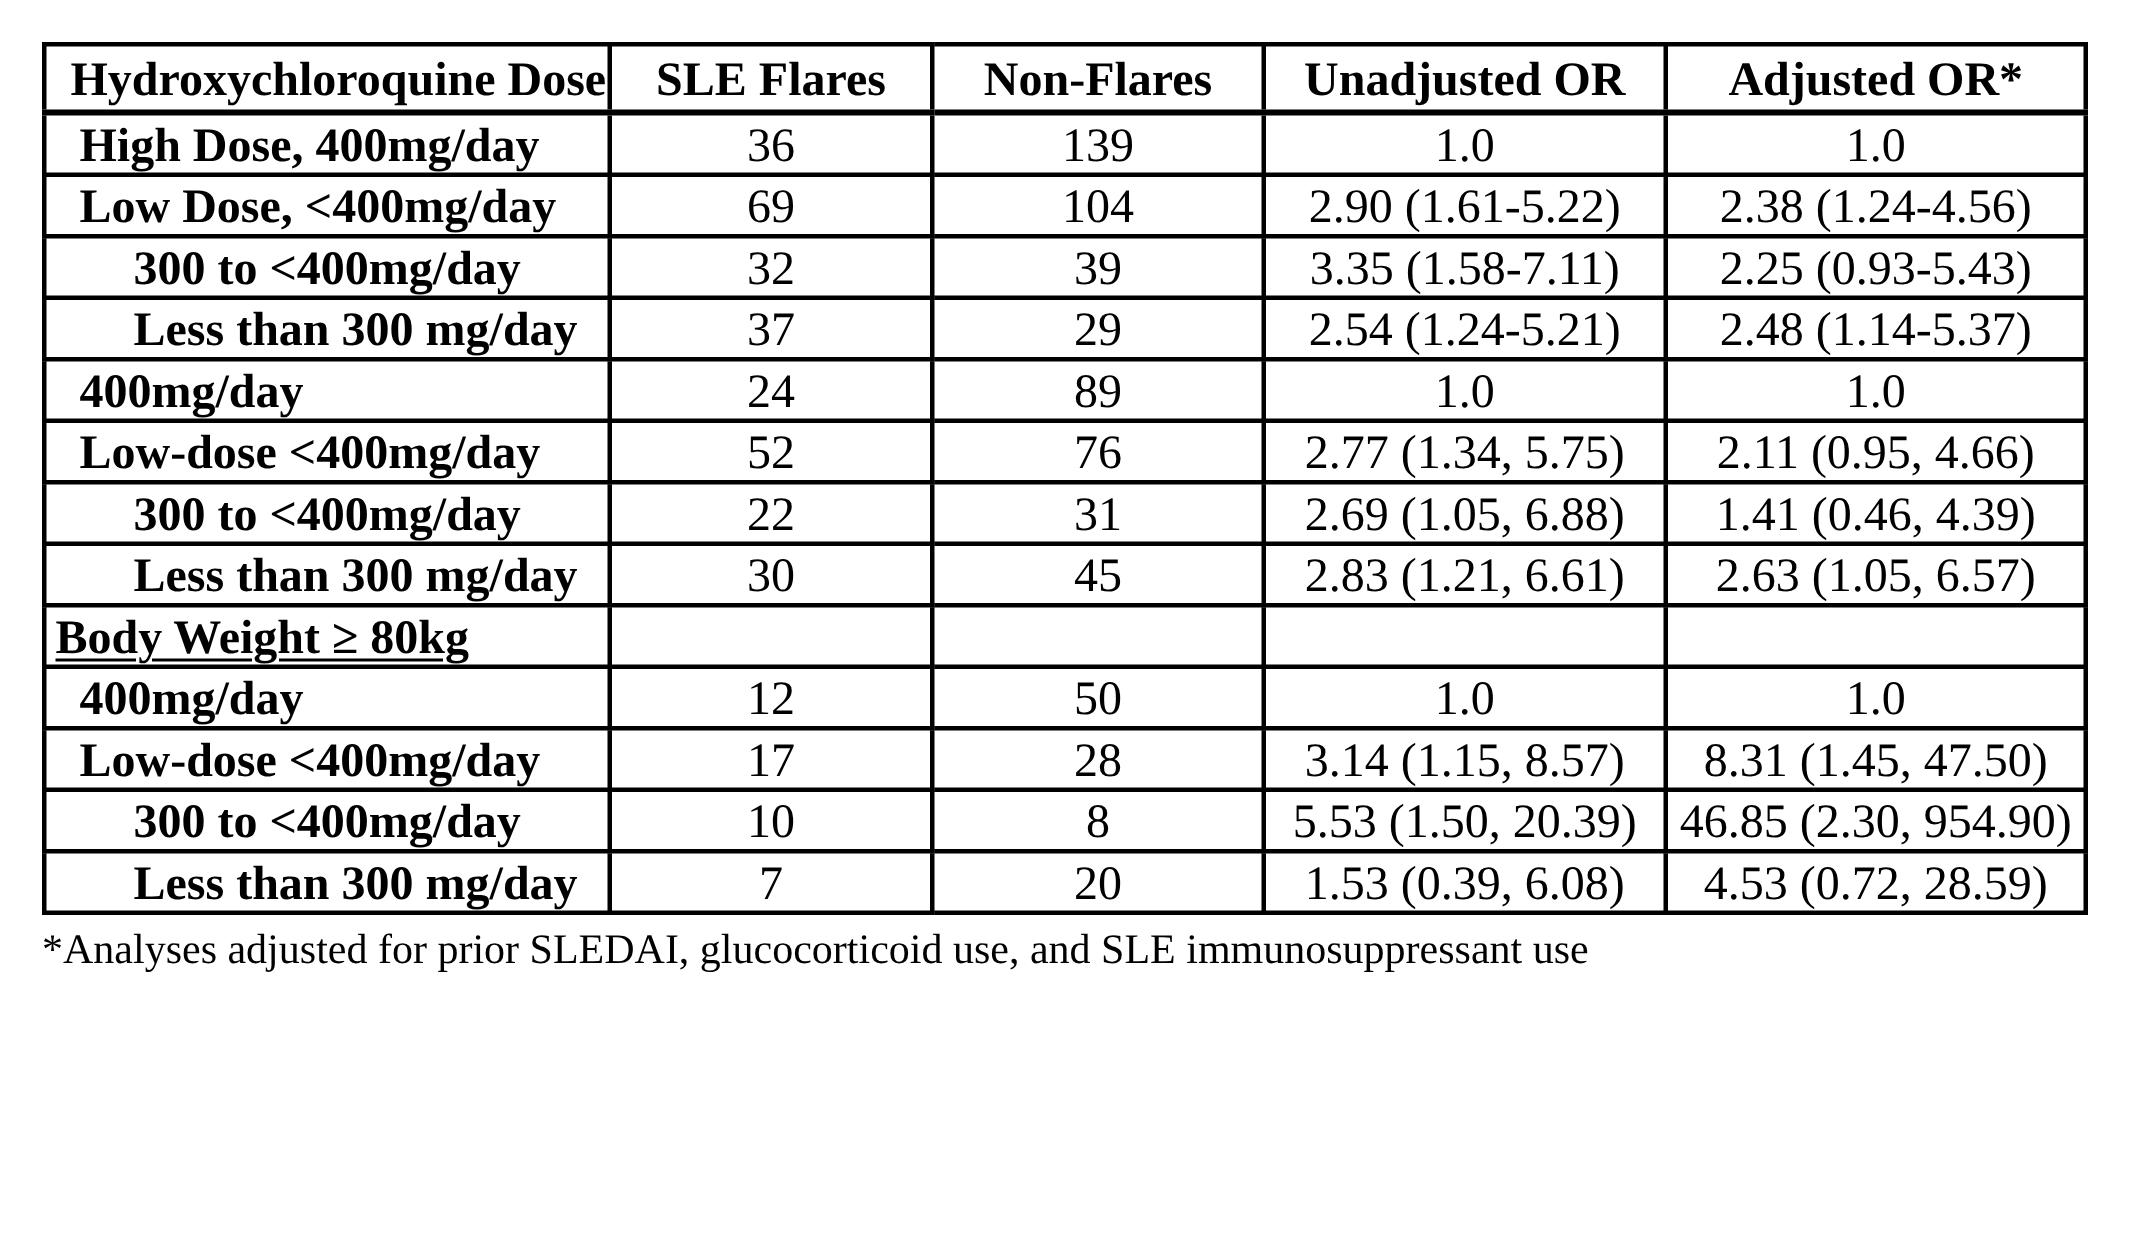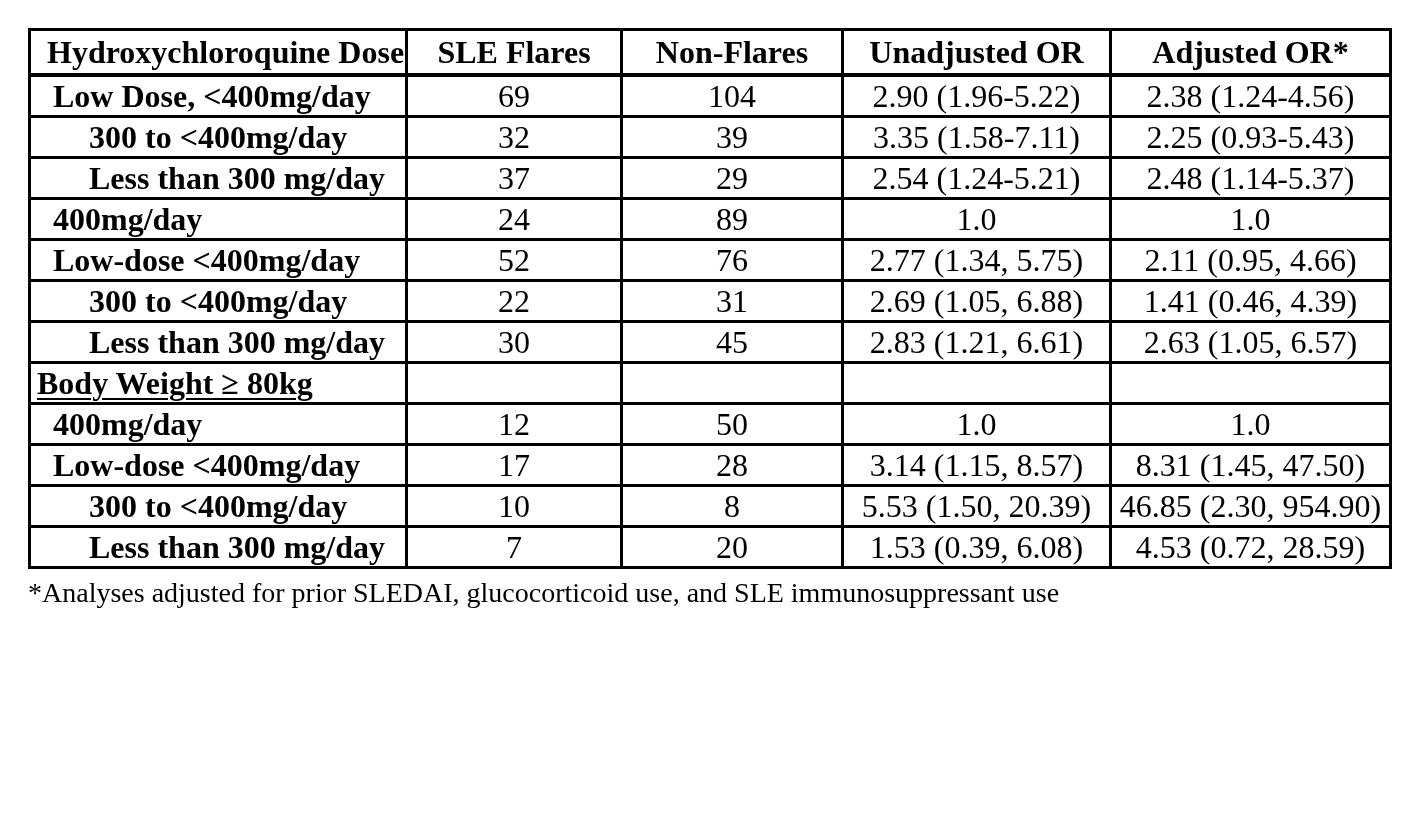--- a/index.html
+++ b/index.html
@@ -91,24 +91,31 @@
       <tr>
           <th class="first">Hydroxychloroquine Dose</th>
           <th>SLE Flares</th>
           <th>Non-Flares</th>
           <th>Unadjusted OR</th>
           <th>Adjusted OR*</th>
         </tr>
     </thead>
     <tbody>
         <tr>
+          <td class="label level1">High Dose, 400mg/day</td>
+          <td class="value">36</td>
+          <td class="value">139</td>
+          <td class="value">1.0</td>
+          <td class="value">1.0</td>
+        </tr>
+        <tr>
           <td class="label level1">Low Dose, &lt;400mg/day</td>
           <td class="value">69</td>
           <td class="value">104</td>
-          <td class="value">2.90 (1.96-5.22)</td>
+          <td class="value">2.90 (1.61-5.22)</td>
           <td class="value">2.38 (1.24-4.56)</td>
         </tr>
         <tr>
           <td class="label level2">300 to &lt;400mg/day</td>
           <td class="value">32</td>
           <td class="value">39</td>
           <td class="value">3.35 (1.58-7.11)</td>
           <td class="value">2.25 (0.93-5.43)</td>
         </tr>
         <tr>

